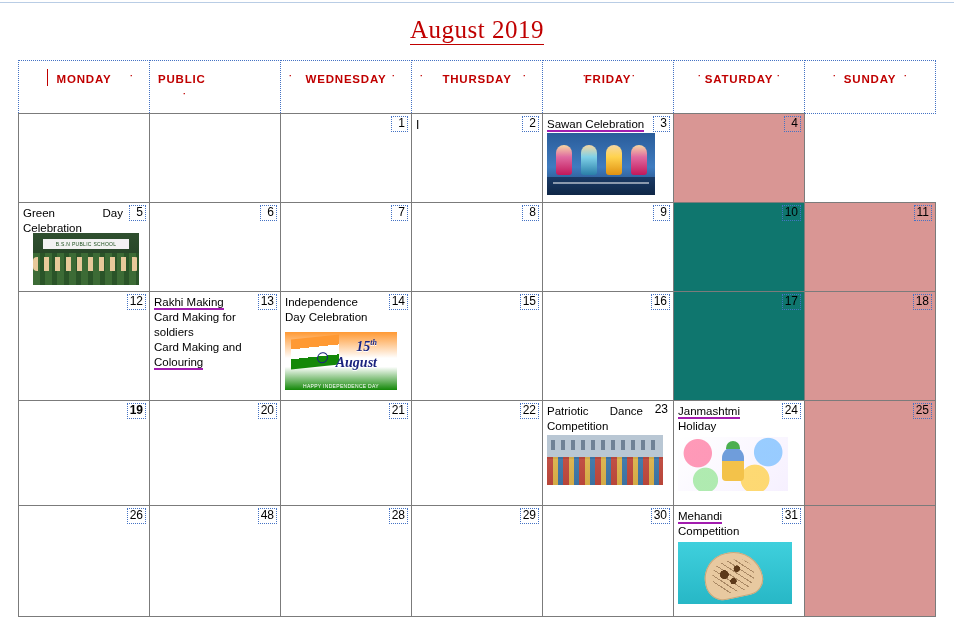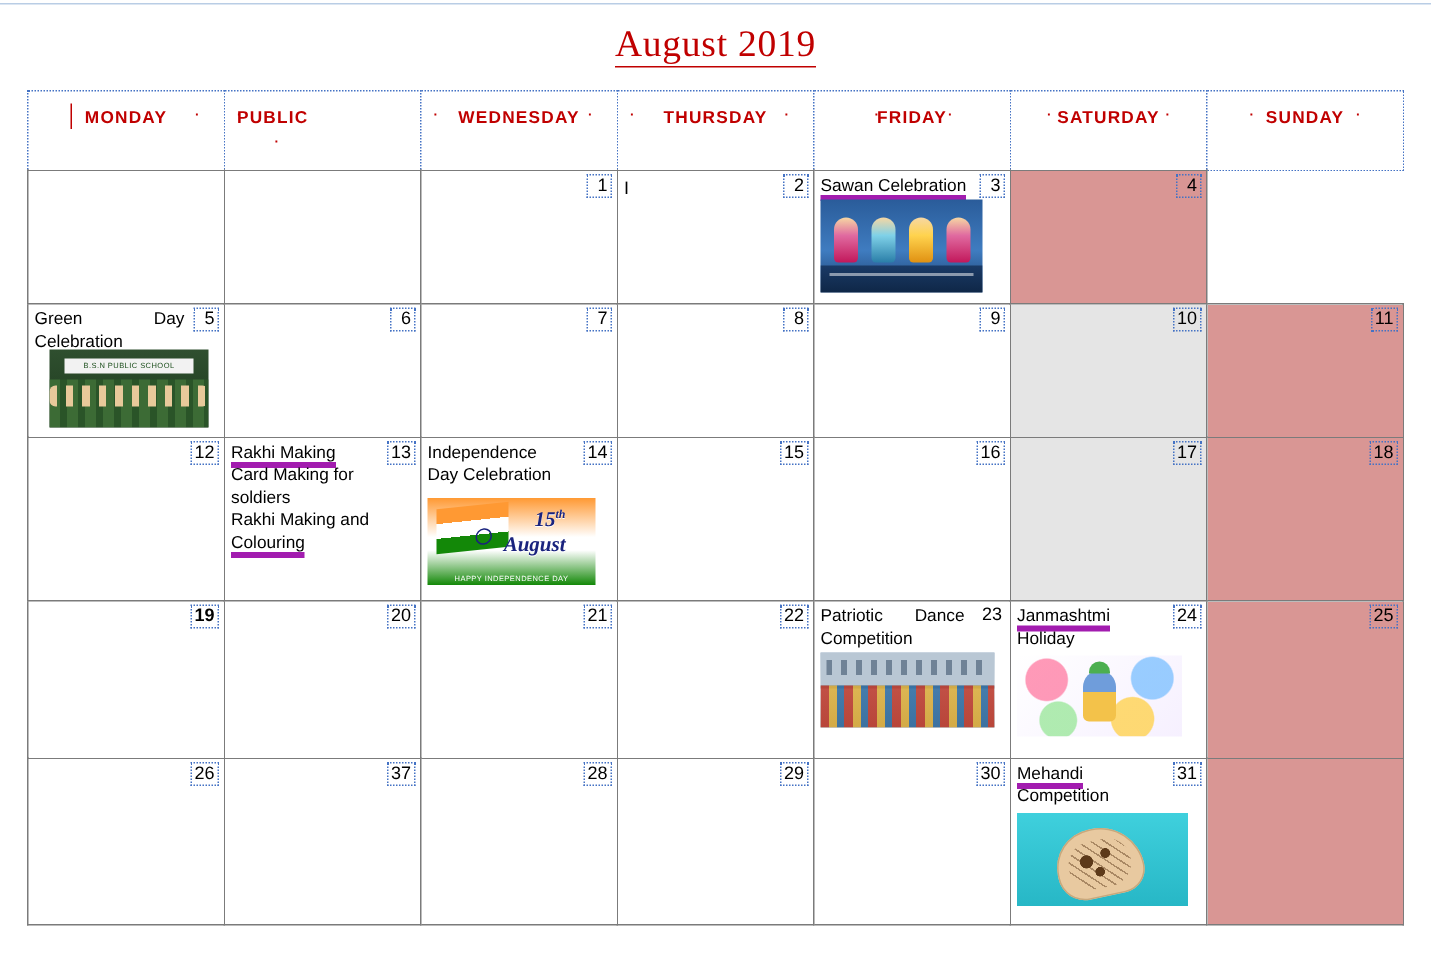--- a/index.html
+++ b/index.html
@@ -106,21 +106,21 @@
 
   td.day {
     height: 88px;
     position: relative;
     background: #ffffff;
   }
   td.sunday {
     background: #d99694;
   }
   td.sat-shade {
-    background: #e5e5e5;
+    background: #0f766e;
   }
   .datebox {
     position: absolute;
     top: 2px;
     right: 3px;
     font-size: 12px;
     color: #000000;
     border: 1px dotted #4472c4;
     padding: 0 2px 1px 2px;
     line-height: 13px;
@@ -131,21 +131,21 @@
   .evt {
     position: absolute;
     top: 3px;
     left: 4px;
     right: 26px;
     font-size: 11.5px;
     line-height: 15px;
     color: #000000;
     font-family: "Liberation Sans", sans-serif;
   }
-  .evt .u { border-bottom: 4px solid #a21caf; }
+  .evt .u { border-bottom: 2px solid #a21caf; }
   .evt .spread {
     display: flex;
     justify-content: space-between;
     align-items: flex-end;
   }
   .cursor-i {
     position: absolute;
     top: 4px;
     left: 4px;
     font-size: 12px;
@@ -420,21 +420,21 @@
 
       <tr>
         <td class="day" style="height:108px;">
           <div class="datebox">12</div>
         </td>
         <td class="day">
           <div class="evt">
             <div><span class="u">Rakhi Making</span></div>
             <div>Card Making for</div>
             <div>soldiers</div>
-            <div>Rakhi Making  and</div>
+            <div>Card Making  and</div>
             <div><span class="u">Colouring</span></div>
           </div>
           <div class="datebox">13</div>
         </td>
         <td class="day">
           <div class="evt">
             <div>Independence</div>
             <div>Day Celebration</div>
           </div>
           <div class="datebox">14</div>
@@ -501,21 +501,21 @@
         <td class="day sunday">
           <div class="datebox">25</div>
         </td>
       </tr>
 
       <tr>
         <td class="day" style="height:110px;">
           <div class="datebox">26</div>
         </td>
         <td class="day">
-          <div class="datebox">37</div>
+          <div class="datebox">48</div>
         </td>
         <td class="day">
           <div class="datebox">28</div>
         </td>
         <td class="day">
           <div class="datebox">29</div>
         </td>
         <td class="day">
           <div class="datebox">30</div>
         </td>

